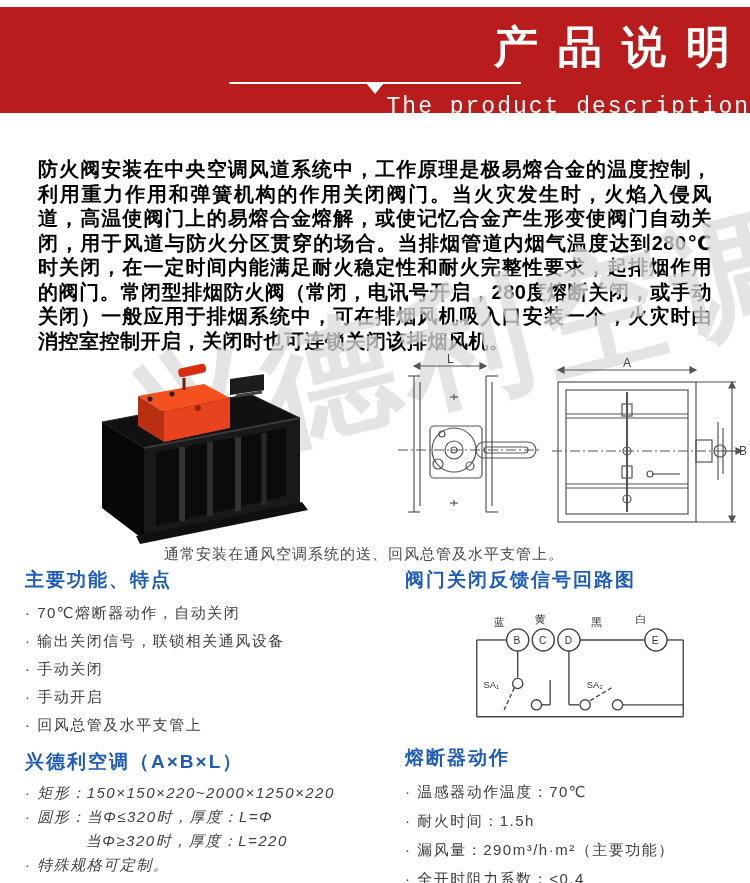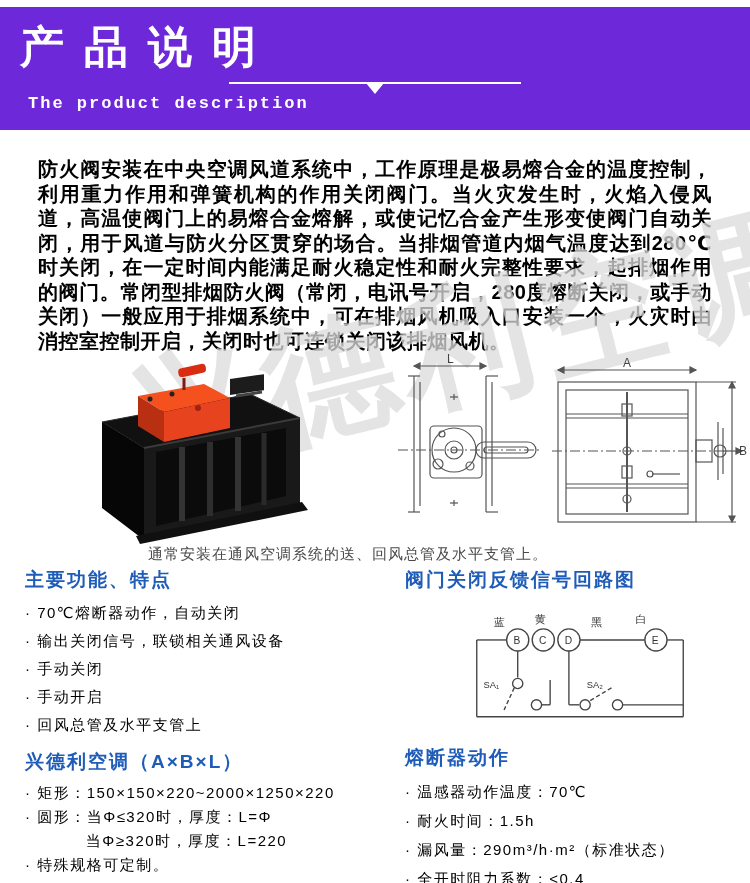--- a/index.html
+++ b/index.html
@@ -2,70 +2,70 @@
 <html><head>
 <meta charset="utf-8">
 <style>
   html,body{margin:0;padding:0;}
   body{
     width:750px;height:883px;position:relative;overflow:hidden;
     background:#ffffff;font-family:"Liberation Sans","DejaVu Sans",sans-serif;
   }
   
   .banner{
-    position:absolute;top:7px;left:0;width:750px;height:123px;
-    background:#6d28d9;color:#fff;text-align:left;
+    position:absolute;top:7px;left:0;width:750px;height:106px;
+    background:#b91c1c;color:#fff;text-align:right;
   }
   .banner-title{
     margin-top:14px;font-size:44px;font-weight:bold;
     letter-spacing:20px;text-indent:20px;line-height:52px;
   }
   .divider-line{width:292px;height:2px;background:#fff;margin:9px auto 0;}
   .divider-tri{
     width:0;height:0;margin:-1px auto 0;
     border-left:9px solid transparent;border-right:9px solid transparent;
     border-top:11px solid #fff;
   }
   .banner-subtitle{
     font-family:"Liberation Mono","DejaVu Sans Mono",monospace;
-    font-size:17px;font-weight:bold;letter-spacing:2px;margin-top:0px;margin-left:28px;
+    font-size:23px;font-weight:normal;letter-spacing:2px;margin-top:0px;margin-left:28px;
   }
   
   .intro{
     position:absolute;top:157px;left:38px;width:674px;
     font-size:20px;font-weight:bold;color:#000;
     line-height:24.5px;text-align:justify;letter-spacing:0.5px;
   }
   
   .media-row{position:absolute;top:350px;left:0;width:750px;height:196px;}
   .watermark{
     position:absolute;left:130px;top:-10px;width:640px;
     font-size:132px;font-weight:bold;color:#dcdcdc;opacity:.75;
     transform:rotate(-14deg);transform-origin:left center;
     letter-spacing:8px;white-space:nowrap;z-index:0;pointer-events:none;
   }
   .photo-svg{position:absolute;left:80px;top:2px;z-index:1;}
   .drawing-svg{position:absolute;left:390px;top:4px;z-index:1;}
   .caption{
     position:absolute;top:545px;left:0;width:696px;text-align:center;
-    font-size:15px;color:#4a4a4a;letter-spacing:1px;
+    font-size:15px;color:#4a4a4a;letter-spacing:1px;padding-left:16px;
   }
   
   .col-left{position:absolute;top:567px;left:25px;width:365px;}
   .col-right{position:absolute;top:567px;left:405px;width:345px;}
   .sec-title{
     font-size:19px;font-weight:bold;color:#1e5cb8;
     letter-spacing:2px;margin:0 0 6px 0;
   }
   ul.plain{list-style:none;margin:0 0 10px 0;padding:0;}
   ul.plain li{
-    font-size:15px;color:#000000;line-height:28px;
+    font-size:15px;color:#404040;line-height:28px;
     letter-spacing:1.5px;white-space:pre-wrap;
   }
-  ul.tight li{line-height:24px;}
+  ul.tight li{line-height:24px;font-style:italic;}
   .col-right .circuit-wrap{margin:4px 0 14px 40px;}
   .col-right ul.plain li{line-height:29px;}
   svg text{font-family:"Liberation Sans","DejaVu Sans",sans-serif;}
 </style>
 </head>
 <body>
 
 <div class="banner">
   <div class="banner-title">产品说明</div>
   <div class="divider-line"></div>
@@ -251,16 +251,16 @@
 
       <text x="22" y="104" font-size="11" fill="#333">SA₁</text>
       <text x="143" y="104" font-size="11" fill="#333">SA₂</text>
     </svg>
   </div>
 
   <h3 class="sec-title">熔断器动作</h3>
   <ul class="plain">
       <li>· 温感器动作温度：70℃</li>
       <li>· 耐火时间：1.5h</li>
-      <li>· 漏风量：290m³/h·m²（标准状态）</li>
+      <li>· 漏风量：290m³/h·m²（主要功能）</li>
       <li>· 全开时阻力系数：&lt;0.4</li>
     </ul>
 </div>
 
 </body></html>

